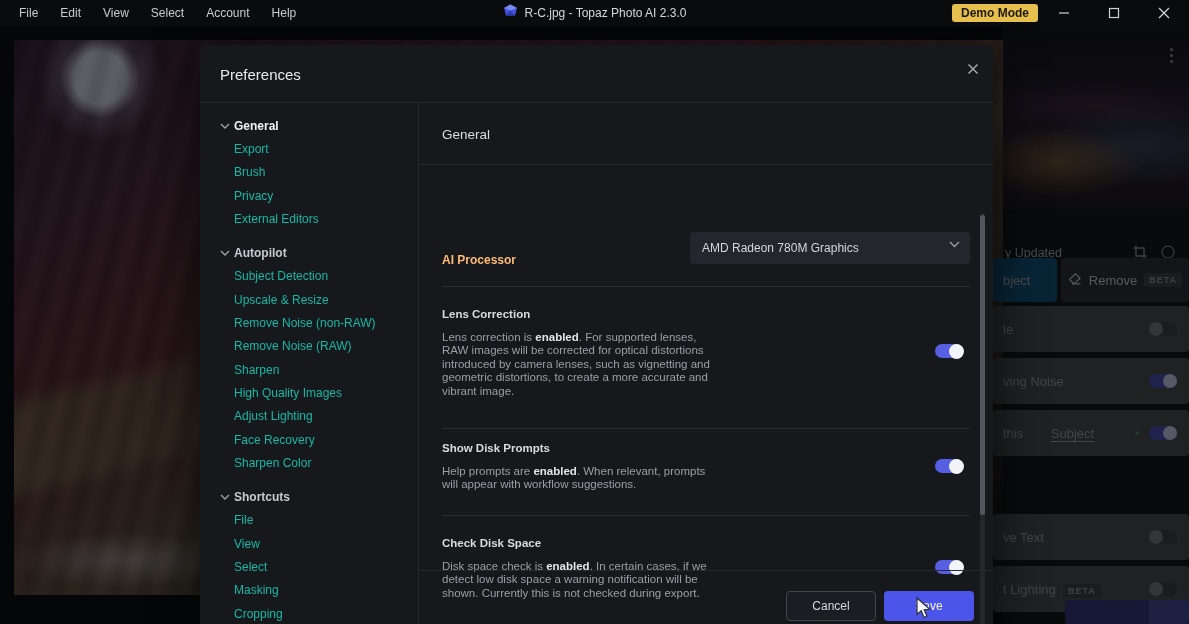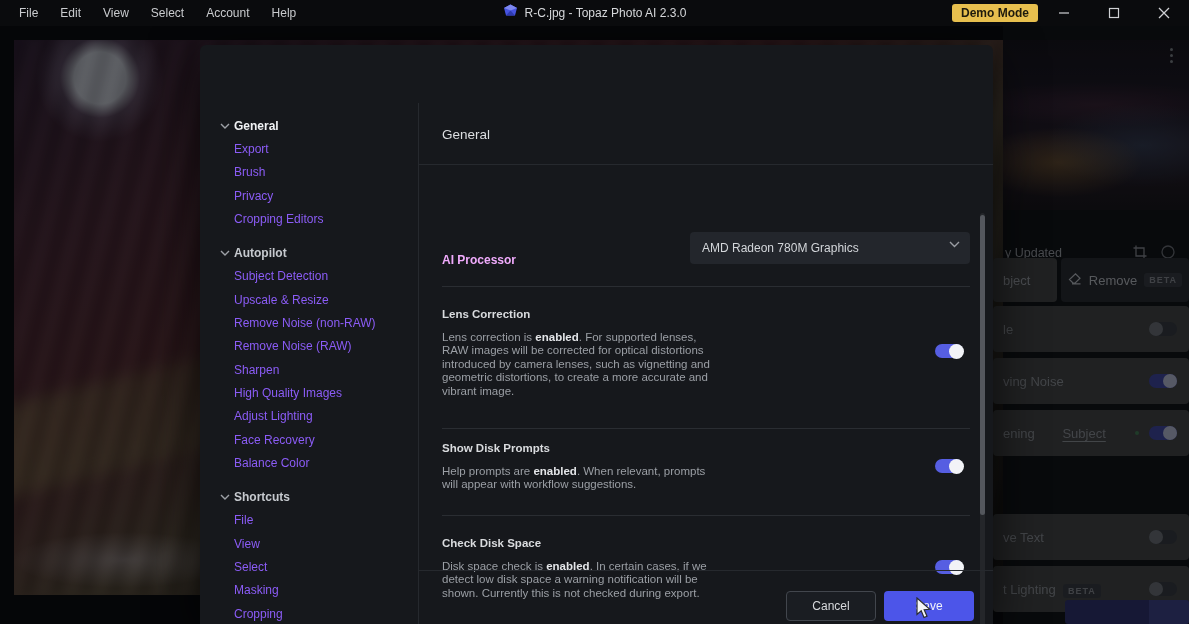--- a/index.html
+++ b/index.html
@@ -44,21 +44,21 @@
             radial-gradient(ellipse 140px 60px at 75% 62%, rgba(90,150,210,0.22), transparent 70%),
             radial-gradient(ellipse 180px 30px at 50% 38%, rgba(180,80,120,0.16), transparent 75%),
             linear-gradient(180deg, #120f16 0%, #1b1420 38%, #241a24 62%, #151015 100%); }
   .kebab { position:absolute; right:16px; top:22px; display:flex; flex-direction:column; gap:3px; }
   .kebab i { width:3px; height:3px; border-radius:50%; background:#7d8086; }
   .status-row { position:absolute; left:0; top:214px; width:186px; height:26px;
                 display:flex; align-items:center; color:#9a9da3; font-size:12.5px; }
   .status-row .txt { margin-left:2px; }
   .status-icons { position:absolute; right:14px; top:0; height:26px; display:flex; gap:14px; align-items:center; }
   .rp-tabs { position:absolute; left:-10px; top:232px; width:196px; height:44px; display:flex; }
-  .rp-tab-left { flex:0 0 64px; background:#404040; color:#9fa2a8; font-size:13px;
+  .rp-tab-left { flex:0 0 64px; background:#0c4a6e; color:#9fa2a8; font-size:13px;
                  display:flex; align-items:center; padding-left:10px; border-radius:4px; }
   .rp-tab-right { flex:1; margin-left:4px; background:#24262c; border-radius:4px;
                   display:flex; align-items:center; justify-content:center; gap:7px;
                   color:#b9bcc1; font-size:13px; }
   .beta-badge { background:#34373d; color:#85888e; font-size:9px; font-weight:700;
                 letter-spacing:1px; border-radius:3px; padding:2px 5px; }
   .rp-row { position:absolute; left:-10px; width:196px; height:46px; background:#404040;
             border-radius:4px; display:flex; align-items:center; color:#8d9096; font-size:13px; }
   .rp-row .lbl { margin-left:10px; white-space:nowrap; }
   .rp-row .right-group { position:absolute; right:12px; display:flex; align-items:center; gap:10px; }
@@ -83,33 +83,33 @@
             border-radius:6px 6px 0 0; }
   .dlg-header { position:absolute; left:0; top:0; width:100%; height:58px;
                 border-bottom:1px solid #26292e; }
   .dlg-title { position:absolute; left:20px; top:21px; font-size:15px; color:#e8eaec; }
   .dlg-close { position:absolute; right:8px; top:12px; width:24px; height:24px;
                display:flex; align-items:center; justify-content:center;
                color:#b0b3b8; font-size:15px; cursor:default; }
 
   .sidebar { position:absolute; left:0; top:58px; bottom:0; width:219px;
              border-right:1px solid #26292e; padding-top:11px; }
-  .sb-row { height:23.3px; display:flex; align-items:center; font-size:12px; color:#8b5cf6; }
+  .sb-row { height:23.3px; display:flex; align-items:center; font-size:12px; color:#14b8a6; }
   .sb-row .chev { width:12px; margin-left:20px; margin-right:2px; color:#9ea1a7; display:flex; }
   .sb-row .sb-label { margin-left:34px; }
   .sb-row.has-chev .sb-label { margin-left:0; }
   .sb-row.group { color:#c6c9ce; font-weight:700; }
   .sb-row.selected { color:#f0f2f4; font-weight:700; }
   .sb-gap { height:11px; }
 
   .content { position:absolute; left:219px; top:58px; right:0; bottom:0; }
   .c-head { position:absolute; left:0; top:0; right:0; height:62px; border-bottom:1px solid #26292e; }
   .c-head .h { position:absolute; left:23px; top:24px; font-size:13.5px; color:#dcdee1; }
 
-  .ai-row-label { position:absolute; left:23px; top:150px; font-size:12px; font-weight:600; color:#f0abfc; }
+  .ai-row-label { position:absolute; left:23px; top:150px; font-size:12px; font-weight:600; color:#fdba74; }
   .dropdown { position:absolute; left:271px; top:129px; width:280px; height:32px;
               background:#23262c; border-radius:4px; display:flex; align-items:center;
               font-size:12px; color:#d3d6da; padding-left:12px; }
   .dropdown .dd-chev { position:absolute; right:10px; top:9px; color:#9a9da3; display:flex; }
 
   .c-div { position:absolute; left:23px; width:528px; height:1px; background:#2a2d32; }
   .sec-title { position:absolute; left:23px; font-size:11.5px; font-weight:700; color:#d9dbde; }
   .sec-desc { position:absolute; left:23px; width:276px; font-size:11.5px; line-height:13.4px; color:#9b9fa5; }
   .sec-desc b { color:#e3e5e8; }
   .toggle { position:absolute; left:516px; width:28px; height:14px; border-radius:7px; background:#565ee2; }
@@ -219,21 +219,21 @@
           <span class="mini-toggle"></span>
         </span>
     </div>
     <div class="rp-row" style="top:332px">
       <span class="lbl">ving Noise</span>
       <span class="right-group">
           <span class="mini-toggle on"></span>
         </span>
     </div>
     <div class="rp-row" style="top:384px">
-      <span class="lbl"><span>ening </span><span class="u-dash">Subject</span></span>
+      <span class="lbl"><span>this </span><span class="u-dash">Subject</span></span>
       <span class="right-group">
           <span class="green-dot"></span>
           <span class="mini-toggle on"></span>
         </span>
     </div>
     <div class="rp-row" style="top:488px">
       <span class="lbl">ve Text</span>
       <span class="right-group">
           <span class="mini-toggle"></span>
         </span>
@@ -245,41 +245,49 @@
         </span>
     </div>
     <div class="export-bar">
         <i></i>
       </div>
   </div>
 
   <div class="dim"></div>
 
   <div class="dialog">
+    <div class="dlg-header">
+      <div class="dlg-title">Preferences</div>
+      <div class="dlg-close">
+        <svg width="12" height="12" viewBox="0 0 12 12">
+            <path d="M1.5,1.5 L10.5,10.5 M10.5,1.5 L1.5,10.5" stroke="#aeb1b6" stroke-width="1.4"></path>
+          </svg>
+      </div>
+    </div>
 
     <div class="sidebar">
       <div class="sb-row group selected has-chev">
         <span class="chev">
             <svg width="10" height="6" viewBox="0 0 10 6" fill="none" stroke="#9ea1a7" stroke-width="1.4">
               <path d="M1,1 L5,5 L9,1"></path>
             </svg>
           </span>
         <span class="sb-label">General</span>
       </div>
       <div class="sb-row">
           <span class="sb-label">Export</span>
         </div>
       <div class="sb-row">
           <span class="sb-label">Brush</span>
         </div>
       <div class="sb-row">
           <span class="sb-label">Privacy</span>
         </div>
       <div class="sb-row">
-          <span class="sb-label">Cropping Editors</span>
+          <span class="sb-label">External Editors</span>
         </div>
       <div class="sb-gap"></div>
       <div class="sb-row group has-chev">
         <span class="chev">
             <svg width="10" height="6" viewBox="0 0 10 6" fill="none" stroke="#9ea1a7" stroke-width="1.4">
               <path d="M1,1 L5,5 L9,1"></path>
             </svg>
           </span>
         <span class="sb-label">Autopilot</span>
       </div>
@@ -301,21 +309,21 @@
       <div class="sb-row">
           <span class="sb-label">High Quality Images</span>
         </div>
       <div class="sb-row">
           <span class="sb-label">Adjust Lighting</span>
         </div>
       <div class="sb-row">
           <span class="sb-label">Face Recovery</span>
         </div>
       <div class="sb-row">
-          <span class="sb-label">Balance Color</span>
+          <span class="sb-label">Sharpen Color</span>
         </div>
       <div class="sb-gap"></div>
       <div class="sb-row group has-chev">
         <span class="chev">
             <svg width="10" height="6" viewBox="0 0 10 6" fill="none" stroke="#9ea1a7" stroke-width="1.4">
               <path d="M1,1 L5,5 L9,1"></path>
             </svg>
           </span>
         <span class="sb-label">Shortcuts</span>
       </div>

